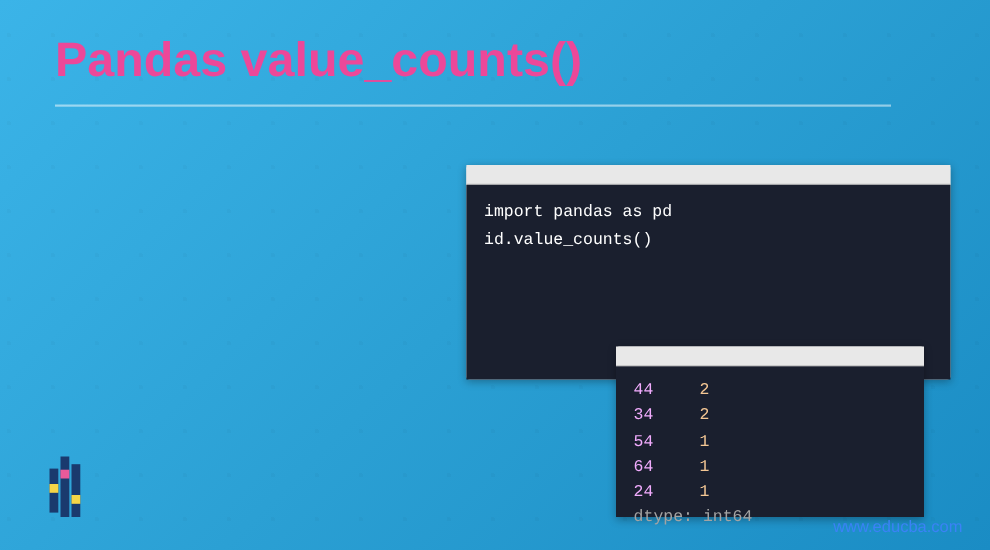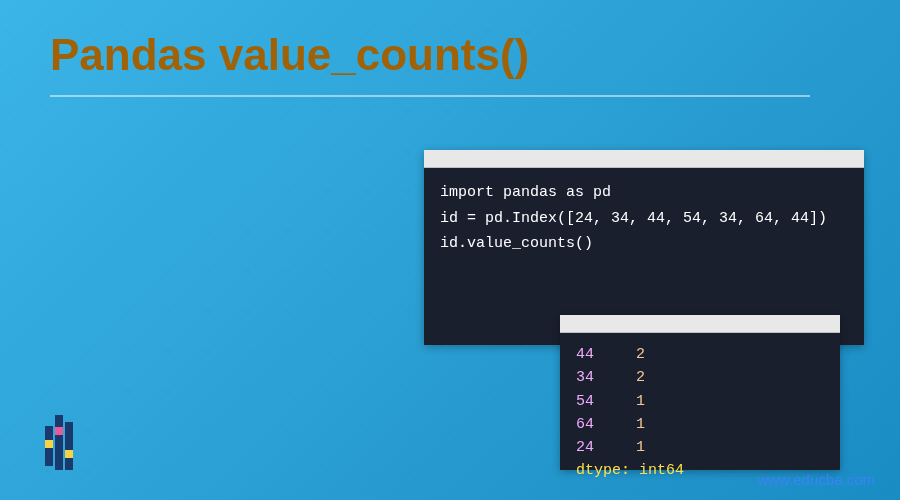--- a/index.html
+++ b/index.html
@@ -20,21 +20,21 @@
       width: 100%;
       height: 100%;
       opacity: 0.08;
       background-image: radial-gradient(circle at 20% 80%, rgba(0,0,0,0.3) 2px, transparent 2px);
       background-size: 40px 40px;
     }
     .title {
       position: absolute;
       top: 30px;
       left: 50px;
-      color: #a16207;
+      color: #ec4899;
       font-size: 44px;
       font-weight: bold;
     }
     .divider {
       position: absolute;
       top: 95px;
       left: 50px;
       width: 760px;
       height: 2px;
       background: rgba(255,255,255,0.5);
@@ -80,21 +80,21 @@
       display: flex;
     }
     .output-key {
       color: #f0abfc;
       width: 60px;
     }
     .output-val {
       color: #f5c794;
     }
     .dtype-line {
-      color: #fde047;
+      color: #a3a3a3;
     }
     .logo {
       position: absolute;
       bottom: 30px;
       left: 45px;
       display: flex;
       align-items: center;
       gap: 2px;
     }
     .logo-bar {
@@ -125,21 +125,20 @@
 
 <div class="bg-pattern"></div>
 
 <div class="title">Pandas value_counts()</div>
 <div class="divider"></div>
 
 <div class="code-window code-window-1">
   <div class="titlebar"></div>
   <div class="code-content">
     <div>import pandas as pd</div>
-    <div>id = pd.Index([24, 34, 44, 54, 34, 64, 44])</div>
     <div>id.value_counts()</div>
   </div>
 </div>
 
 <div class="code-window code-window-2">
   <div class="titlebar"></div>
   <div class="code-content code-content-2">
     <div class="output-line">
       <span class="output-key">44</span>
       <span class="output-val">2</span>

